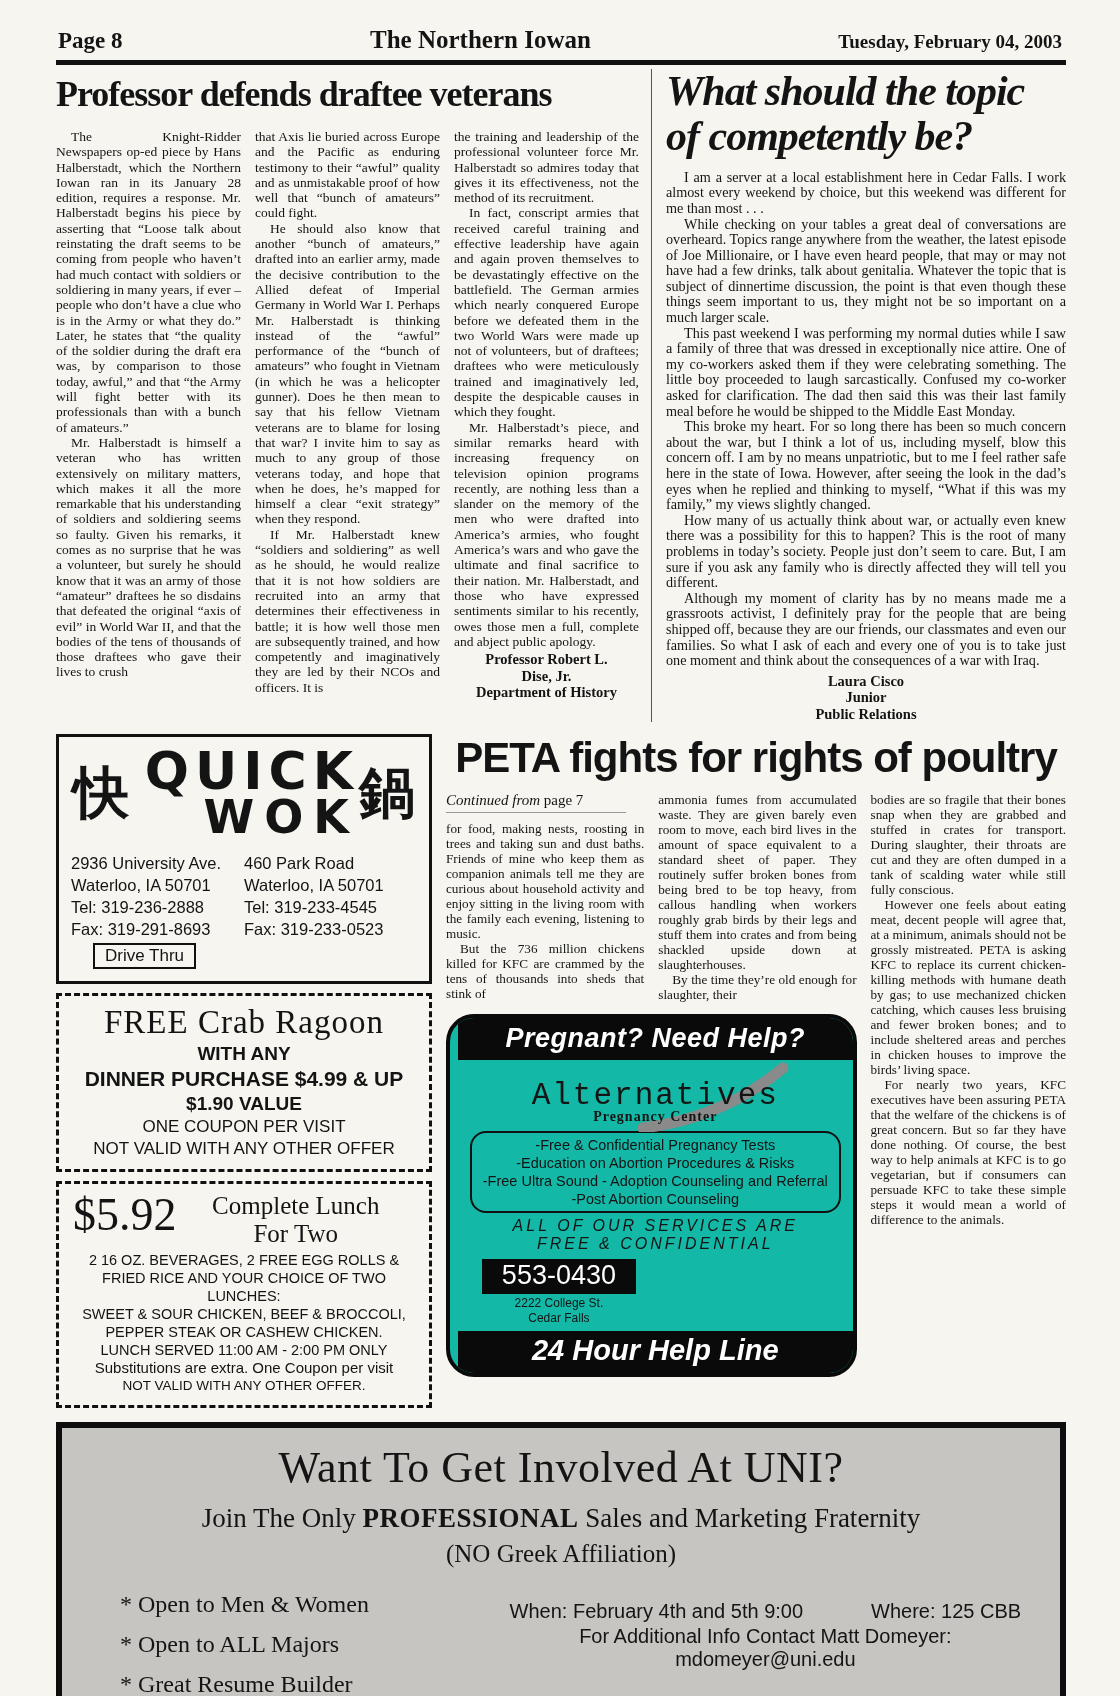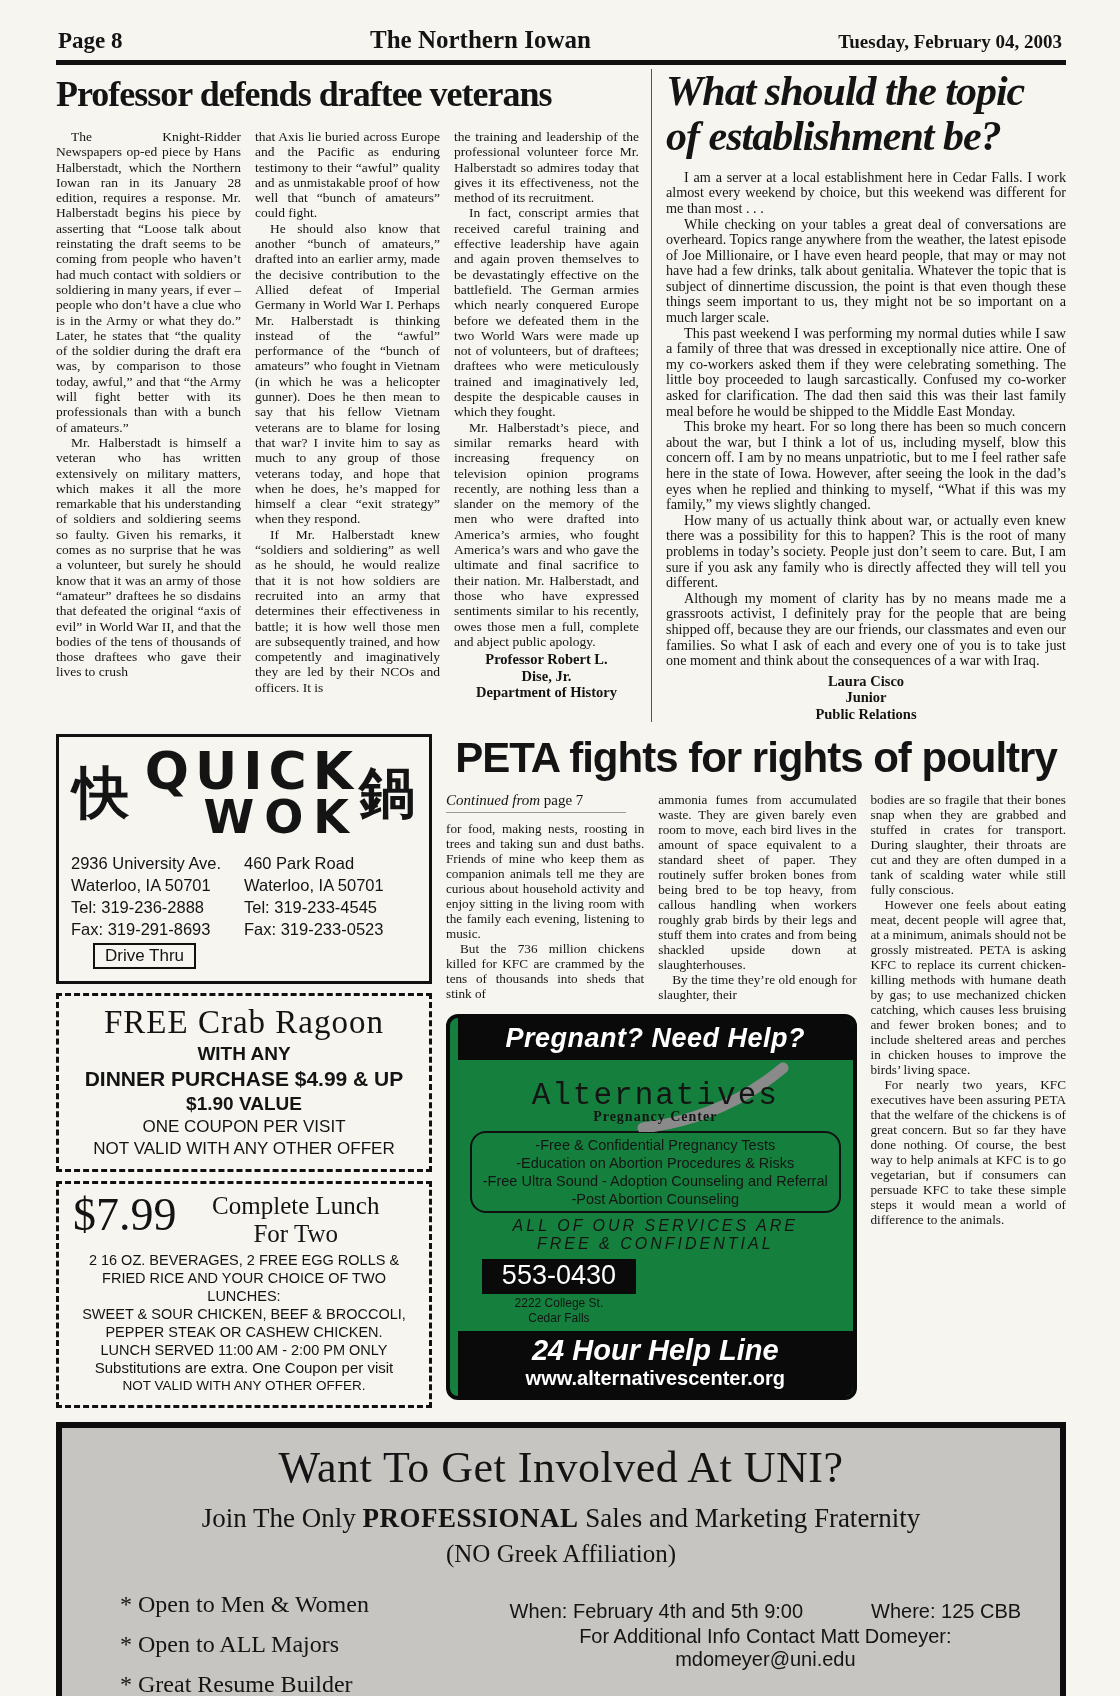--- a/index.html
+++ b/index.html
@@ -87,21 +87,21 @@
   .peta-cols12 { display: flex; gap: 14px; }
   .peta-col { flex: 1 1 0; }
   .peta-col p, .peta-col3 p { font-size: 13.2px; line-height: 15px; text-align: justify; text-indent: 14px; }
   .peta-col p.cont, .peta-col3 p.cont { text-indent: 0; }
   .peta-col3 { flex: 1 1 0; }
   .continued-line { font-size: 15px; margin-bottom: 2px; }
   .continued-line .ital { font-style: italic; }
   .continued-rule { border: 0; border-top: 1.5px solid #999; margin: 3px 18px 8px 0; }
 
   
-  .alt-ad { border: 4px solid #0a0a0a; border-radius: 12px; overflow: hidden; margin-top: 12px; background: #15803d; padding-left: 8px; }
+  .alt-ad { border: 4px solid #0a0a0a; border-radius: 28px; overflow: hidden; margin-top: 12px; background: #14b8a6; padding-left: 8px; }
   .alt-top { background: #0a0a0a; color: #fff; text-align: center; padding: 5px 0 6px 0; }
   .alt-title { font-family: "Liberation Sans", sans-serif; font-weight: bold; font-style: italic; font-size: 27px; letter-spacing: 0.5px; }
   .alt-mid { padding: 6px 10px 0 10px; text-align: center; position: relative; }
   .alt-logo-wrap { position: relative; display: inline-block; margin-top: 12px; }
   .alt-logo { font-family: "Liberation Mono", monospace; font-size: 31px; letter-spacing: 2px; position: relative; z-index: 2; }
   .alt-swoosh { position: absolute; right: -14px; top: -16px; z-index: 1; }
   .alt-sub { font-weight: bold; font-size: 14px; letter-spacing: 1px; margin-top: -4px; position: relative; z-index: 2; }
   .alt-services { border: 2px solid #111; border-radius: 16px; margin: 6px 2px 4px 2px; padding: 3px 4px; }
   .alt-services p { font-family: "Liberation Sans", sans-serif; font-size: 14.5px; line-height: 18px; text-align: center; text-indent: 0; }
   .alt-allcaps { font-family: "Liberation Sans", sans-serif; font-style: italic; font-size: 16px; letter-spacing: 3px; line-height: 18px; }
@@ -170,21 +170,21 @@
                 <p>Department of History</p>
               </div>
           </div>
         </div>
       </div>
     </div>
 
     <div class="article-right">
       <h1>
         <span>What should the topic</span><br>
-        <span>of establishment be?</span>
+        <span>of competently be?</span>
       </h1>
       <div class="newsbody">
         <div>
             <p>I am a server at a local establishment here in Cedar Falls. I work almost every weekend by choice, but this weekend was different for me than most . . .</p>
             <p>While checking on your tables a great deal of conversations are overheard.  Topics range anywhere from the weather, the latest episode of Joe Millionaire, or I have even heard people, that may or may not have had a few drinks, talk about genitalia.  Whatever the topic that is subject of dinnertime discussion, the point is that even though these things seem important to us, they might not be so important on a much larger scale.</p>
             <p>This past weekend I was performing my normal duties while I saw a family of three that was dressed in exceptionally nice attire. One of my co-workers asked them if they were celebrating something.  The little boy proceeded to laugh sarcastically.  Confused my co-worker asked for clarification.  The dad then said this was their last family meal before he would be shipped to the Middle East Monday.</p>
             <p>This broke my heart.  For so long there has been so much concern about the war, but I think a lot of us, including myself, blow this concern off.  I am by no means unpatriotic, but to me I feel rather safe here in the state of Iowa. However, after seeing the look in the dad’s eyes when he replied and thinking to myself, “What if this was my family,” my views slightly changed.</p>
             <p>How many of us actually think about war, or actually even knew there was a possibility for this to happen?  This is the root of many problems in today’s society.  People just don’t seem to care. But, I am sure if you ask any family who is directly affected they will tell you different.</p>
             <p>Although my moment of clarity has by no means made me a grassroots activist, I definitely pray for the people that are being shipped off, because they are our friends, our classmates and even our families.  So what I ask of each and every one of you is to take just one moment and think about the consequences of a war with Iraq.</p>
           </div>
@@ -237,21 +237,21 @@
         <div class="c1-title">FREE Crab Ragoon</div>
         <div class="c1-l1">WITH ANY</div>
         <div class="c1-l2">DINNER PURCHASE $4.99 &amp; UP</div>
         <div class="c1-l3">$1.90 VALUE</div>
         <div class="c1-l4">ONE COUPON PER VISIT</div>
         <div class="c1-l5">NOT VALID WITH ANY OTHER OFFER</div>
       </div>
 
       <div class="coupon">
         <div class="c2-head">
-          <span class="c2-price">$7.99</span>
+          <span class="c2-price">$5.92</span>
           <span class="c2-titles">
             <div class="c2-t1">Complete Lunch</div>
             <div class="c2-t2">For Two</div>
           </span>
         </div>
         <div class="c2-body">
           <div>
               <p>2 16 OZ. BEVERAGES, 2 FREE EGG ROLLS &amp;</p>
               <p>FRIED RICE AND YOUR CHOICE OF TWO LUNCHES:</p>
               <p>SWEET &amp; SOUR CHICKEN, BEEF &amp; BROCCOLI,</p>
@@ -319,21 +319,20 @@
                     <div>
                         <p>2222 College St.</p>
                         <p>Cedar Falls</p>
                       </div>
                   </div>
                 </div>
               </div>
             </div>
             <div class="alt-bottom">
               <div class="alt-helpline">24 Hour Help Line</div>
-              <div class="alt-url">www.alternativescenter.org</div>
             </div>
           </div>
         </div>
 
         <div class="peta-col3">
           <p class="cont">bodies are so fragile that their bones snap when they are grabbed and stuffed in crates for transport. During slaughter, their throats are cut and they are often dumped in a tank of scalding water while still fully conscious.</p>
           <div>
               <p>However one feels about eating meat, decent people will agree that, at a minimum, animals should not be grossly mistreated. PETA is asking KFC to replace its current chicken-killing methods with humane death by gas; to use mechanized chicken catching, which causes less bruising and fewer broken bones; and to include sheltered areas and perches in chicken houses to improve the birds’ living space.</p>
               <p>For nearly two years, KFC executives have been assuring PETA that the welfare of the chickens is of great concern. But so far they have done nothing.  Of course, the best way to help animals at KFC is to go vegetarian, but if consumers can persuade KFC to take these simple steps it would mean a world of difference to the animals.</p>
             </div>

